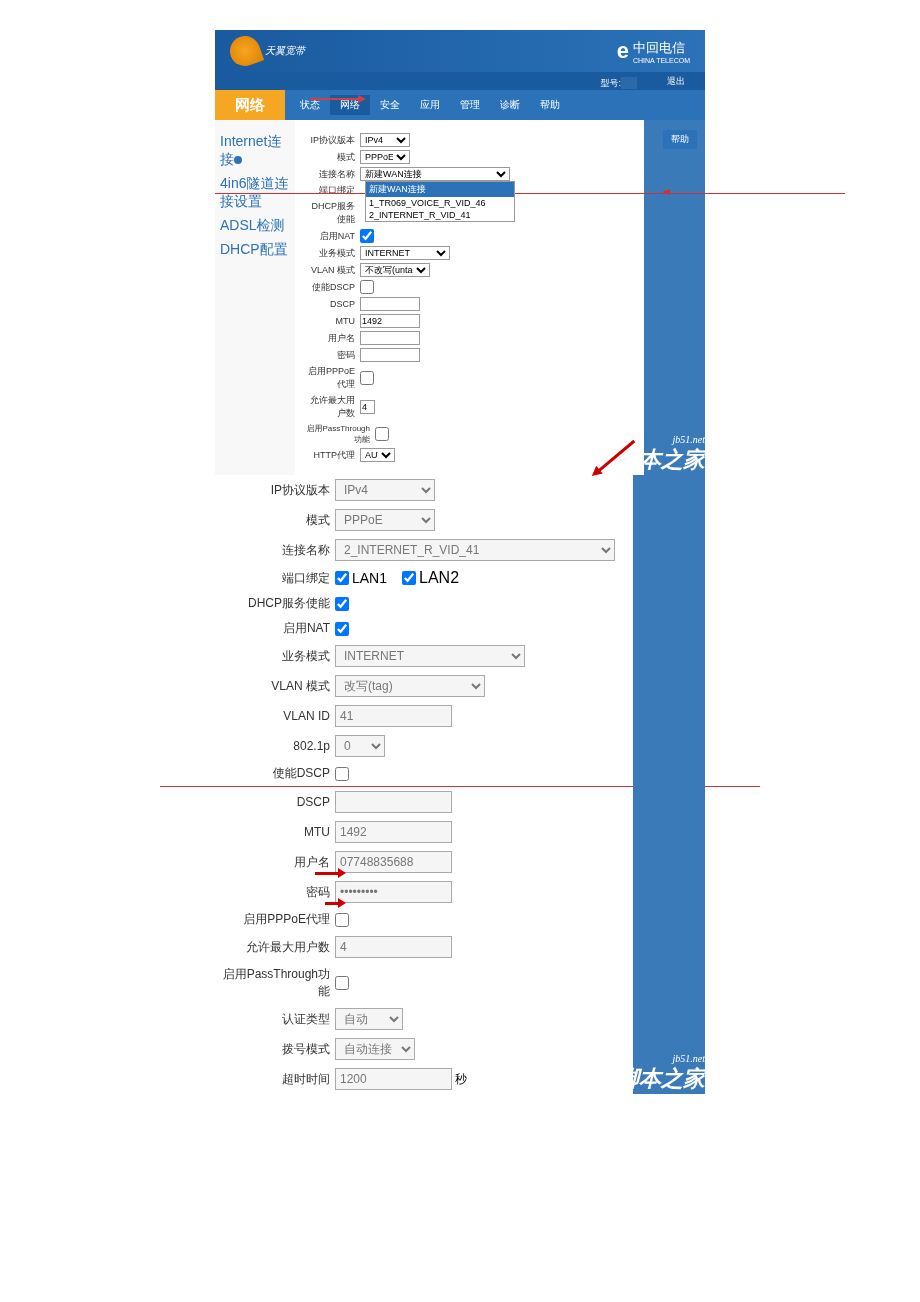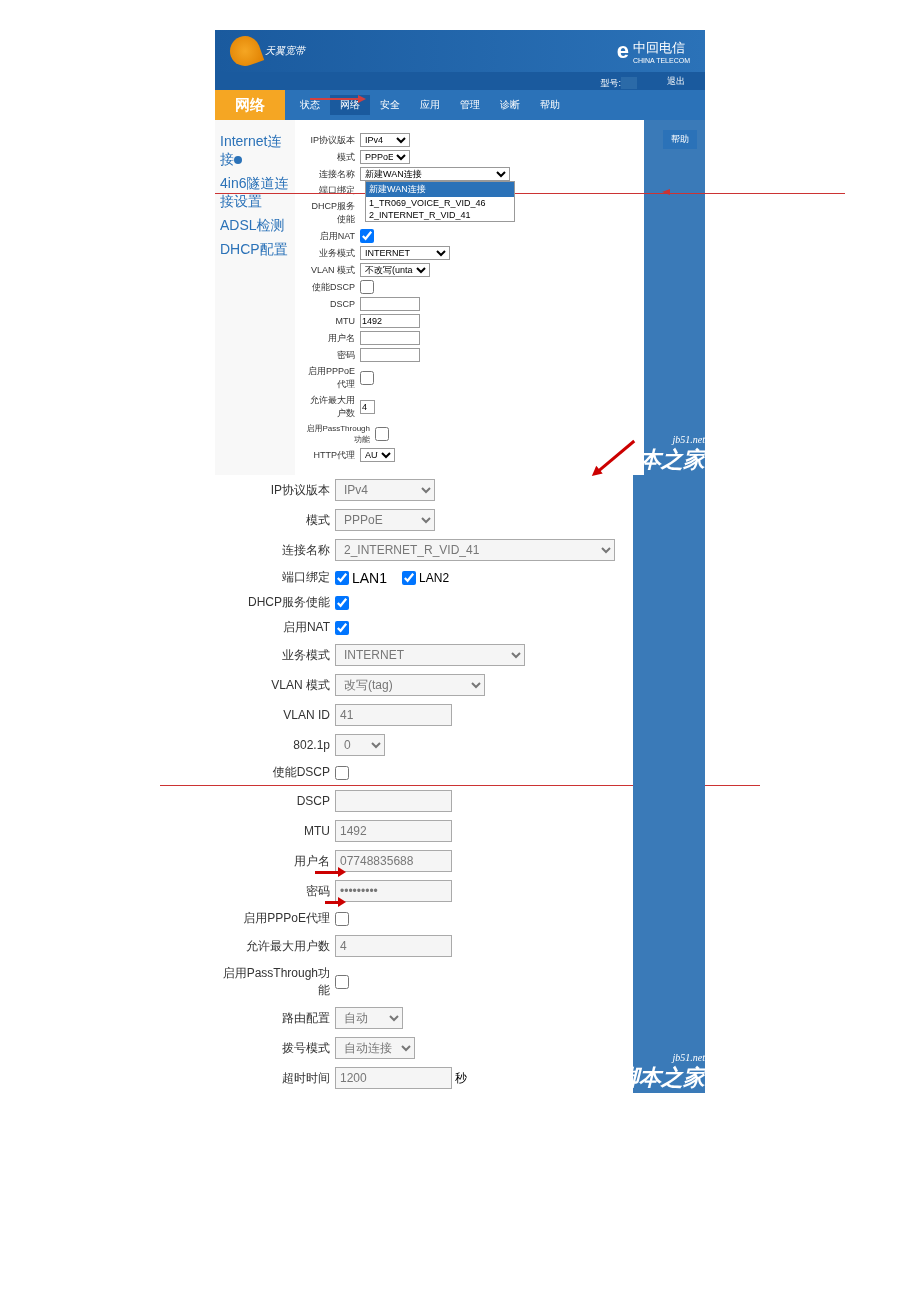--- a/index.html
+++ b/index.html
@@ -222,21 +222,21 @@
       </div>
     <div class="form-row">
         <span class="form-label">连接名称</span>
         <select class="form-control wide"><option>2_INTERNET_R_VID_41</option></select>
       </div>
     <div class="form-row">
         <span class="form-label">端口绑定</span>
         <input type="checkbox" class="checkbox lan-check" checked="" style="">
         <span style="font-size:14px;margin-right:15px;">LAN1</span>
         <input type="checkbox" class="checkbox lan-check" checked="" style="">
-        <span style="font-size:12px;">LAN2</span>
+        <span style="font-size:16px;">LAN2</span>
       </div>
     <div class="form-row">
         <span class="form-label">DHCP服务使能</span>
         <input type="checkbox" class="checkbox" checked="" style="">
       </div>
     <div class="form-row">
         <span class="form-label">启用NAT</span>
         <input type="checkbox" class="checkbox" checked="" style="">
       </div>
     <div class="form-row">
@@ -284,21 +284,21 @@
       </div>
     <div class="form-row">
         <span class="form-label">允许最大用户数</span>
         <input class="form-control narrow" value="4" style="">
       </div>
     <div class="form-row">
         <span class="form-label">启用PassThrough功能</span>
         <input type="checkbox" class="checkbox" style="">
       </div>
     <div class="form-row">
-        <span class="form-label">路由配置</span>
+        <span class="form-label">认证类型</span>
         <select class="form-control" style="width:68px;"><option>自动</option></select>
       </div>
     <div class="form-row">
         <span class="form-label">拨号模式</span>
         <select class="form-control" style="width:80px;"><option>自动连接</option></select>
       </div>
     <div class="form-row">
         <span class="form-label">超时时间</span>
         <input class="form-control narrow" value="1200" style="">
         <span class="suffix">秒</span>

